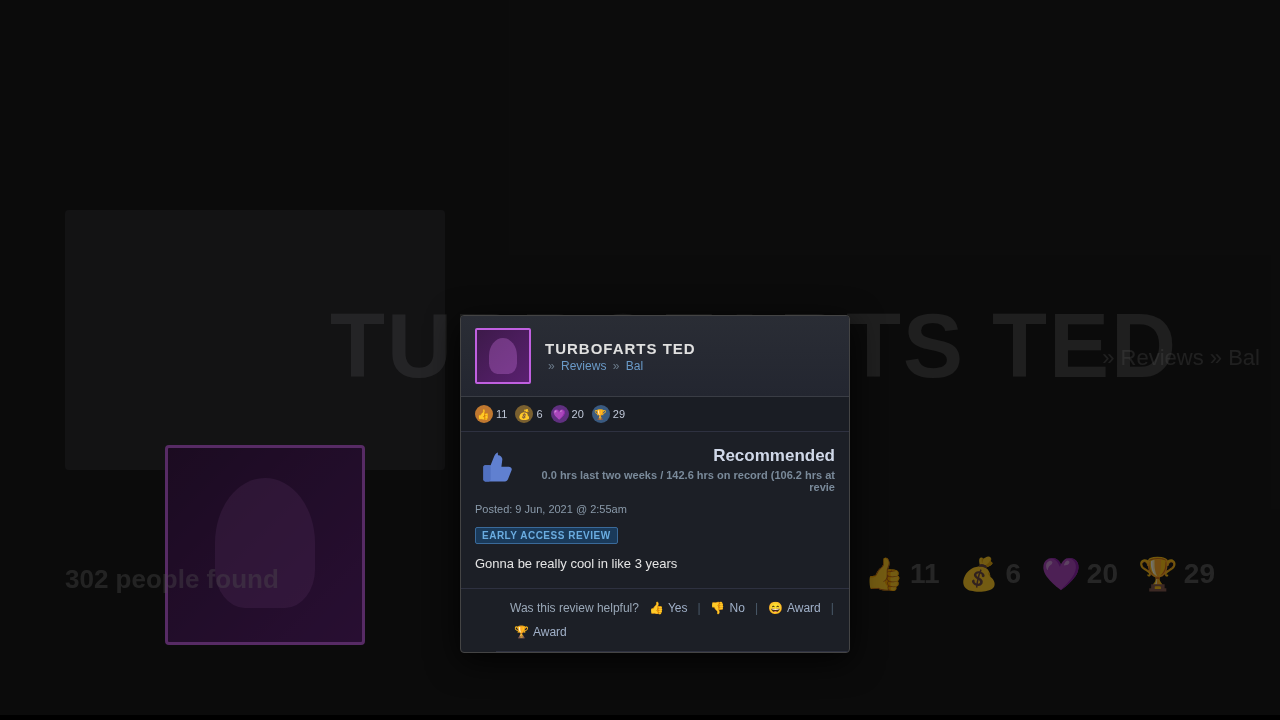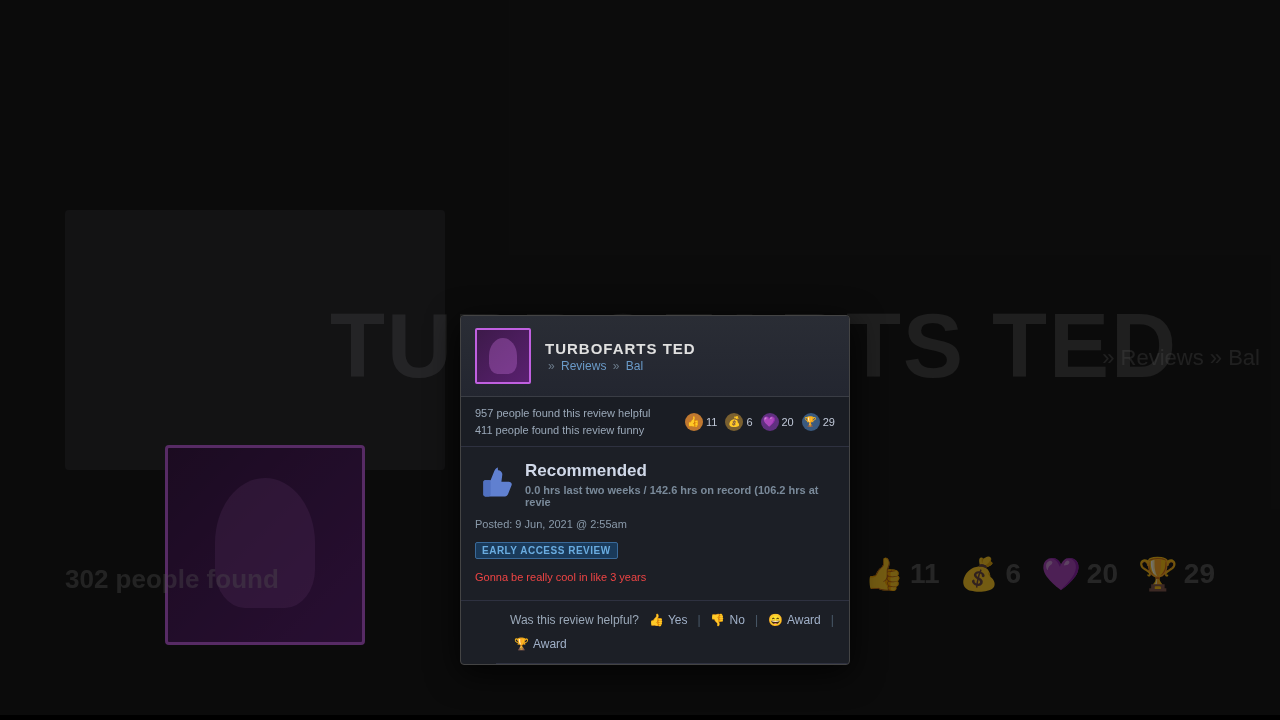--- a/index.html
+++ b/index.html
@@ -237,22 +237,23 @@
 
     
     .review-section {
       padding: 14px;
       border-bottom: 1px solid #2e3140;
     }
 
     .review-header {
       display: flex;
       align-items: flex-start;
-      gap: 8px;
+      gap: 19px;
       margin-bottom: 10px;
+      text-align: right;
     }
 
     .thumbs-up-icon {
       width: 42px;
       height: 42px;
       flex-shrink: 0;
       display: flex;
       align-items: center;
       justify-content: center;
     }
@@ -291,22 +292,22 @@
       color: #6aace0;
       font-size: 10px;
       font-weight: 700;
       padding: 2px 6px;
       border-radius: 2px;
       letter-spacing: 0.5px;
       margin-bottom: 10px;
     }
 
     .review-text {
-      font-size: 11px;
-      color: #ef4444;
+      font-size: 13px;
+      color: #e5e5e5;
       line-height: 1.5;
     }
 
     
     .helpful-bar {
       padding: 10px 14px;
       display: flex;
       align-items: center;
       gap: 6px;
       flex-wrap: wrap;
@@ -416,24 +417,20 @@
       <div class="modal-breadcrumb">
         <span class="sep">»</span>
         <span style="color:#6a9ac8; cursor:pointer;">Reviews</span>
         <span class="sep">»</span>
         <span style="color:#6a9ac8; cursor:pointer;">Bal</span>
       </div>
     </div>
   </div>
 
   <div class="modal-stats-bar">
-    <div class="stats-text">
-      <div>957 people found this review helpful</div>
-      <div>411 people found this review funny</div>
-    </div>
     <div class="reaction-icons">
       <div class="reaction-item">
         <div class="reaction-icon icon-thumbs">👍</div>
         <span>11</span>
       </div>
       <div class="reaction-item">
         <div class="reaction-icon icon-bag">💰</div>
         <span>6</span>
       </div>
       <div class="reaction-item">

